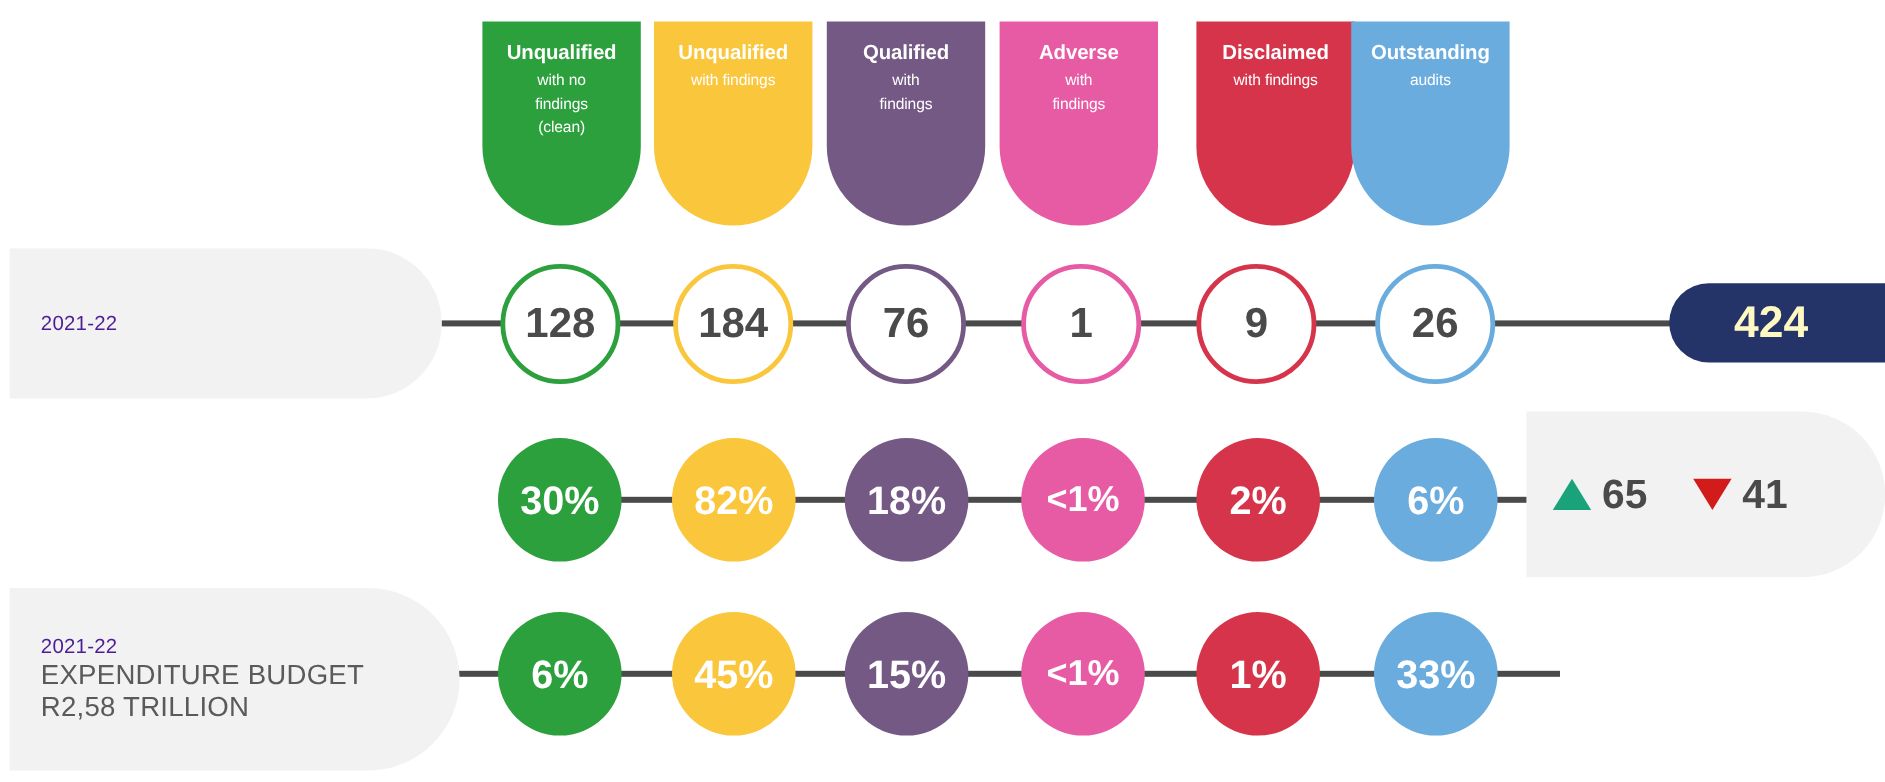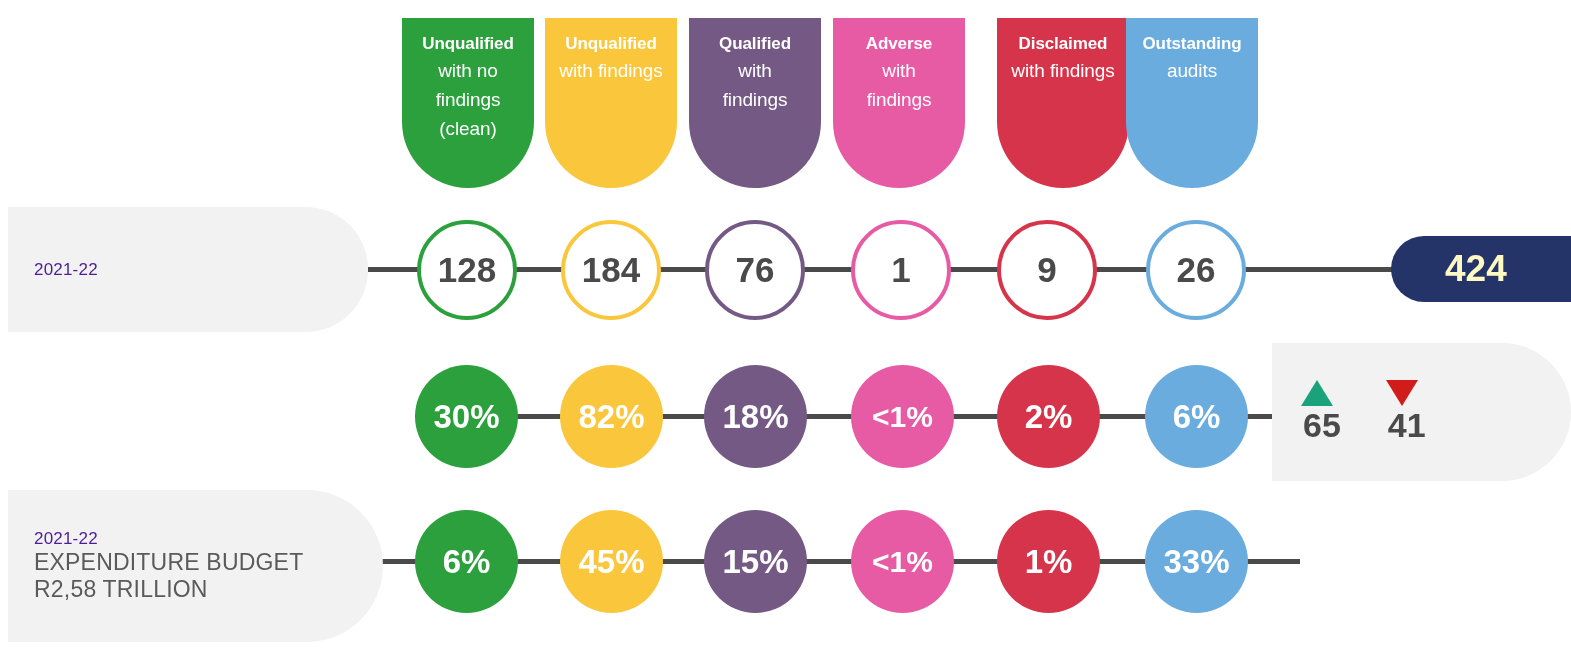--- a/index.html
+++ b/index.html
@@ -35,21 +35,21 @@
   }
   .shield .sh-strong {
     display: block;
     font-weight: bold;
     font-size: 17px;
     letter-spacing: -0.1px;
   }
   .shield .sh-line {
     display: block;
     font-weight: normal;
-    font-size: 19px;
+    font-size: 13px;
     letter-spacing: -0.1px;
     text-align: center;
   }
 
   
   .rail {
     position: absolute;
     height: 5px;
     background: #4a4a4a;
   }
@@ -123,21 +123,20 @@
     position: absolute;
     background: #f2f2f2;
     display: flex;
     align-items: center;
     box-sizing: border-box;
     z-index: 1;
   }
   .delta-group {
     display: flex;
     align-items: center;
-    flex-direction: column;
   }
   .tri {
     width: 0;
     height: 0;
     display: inline-block;
   }
   .tri-up {
     border-left: 16px solid transparent;
     border-right: 16px solid transparent;
     border-bottom: 26px solid #1aa37a;

